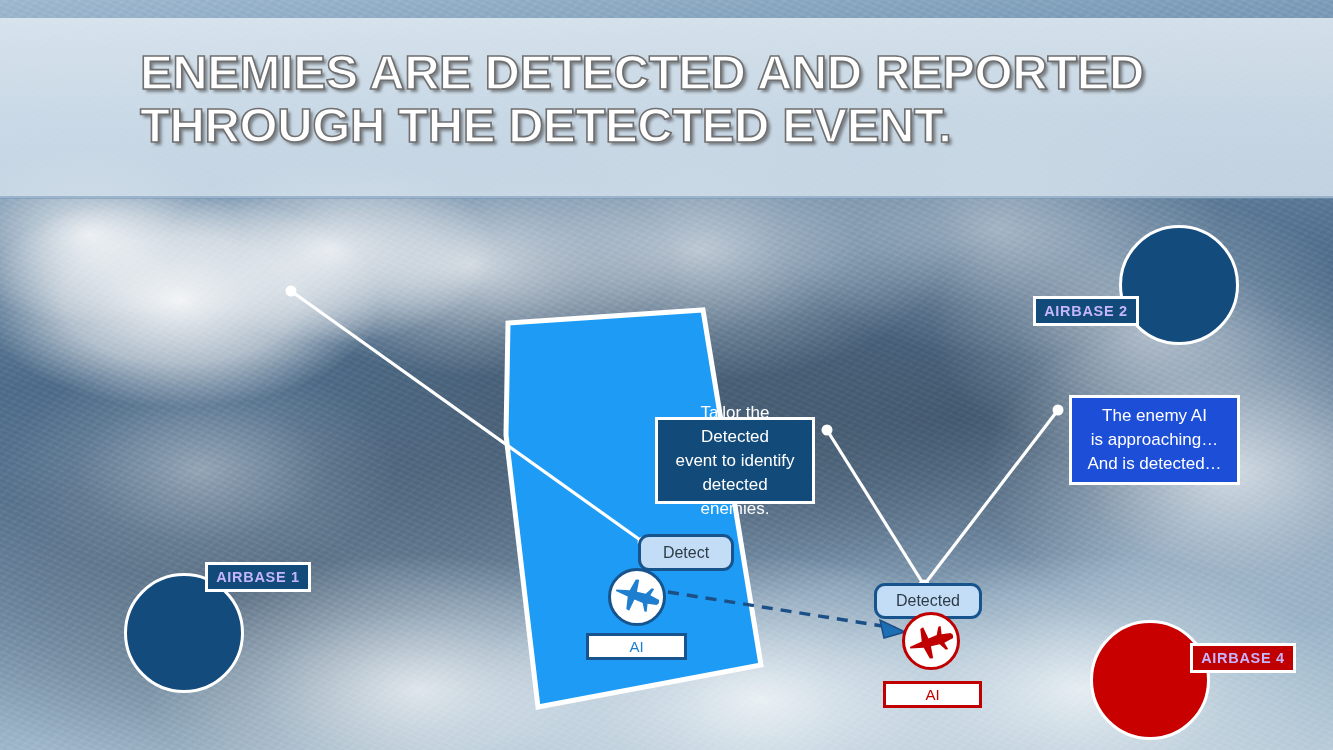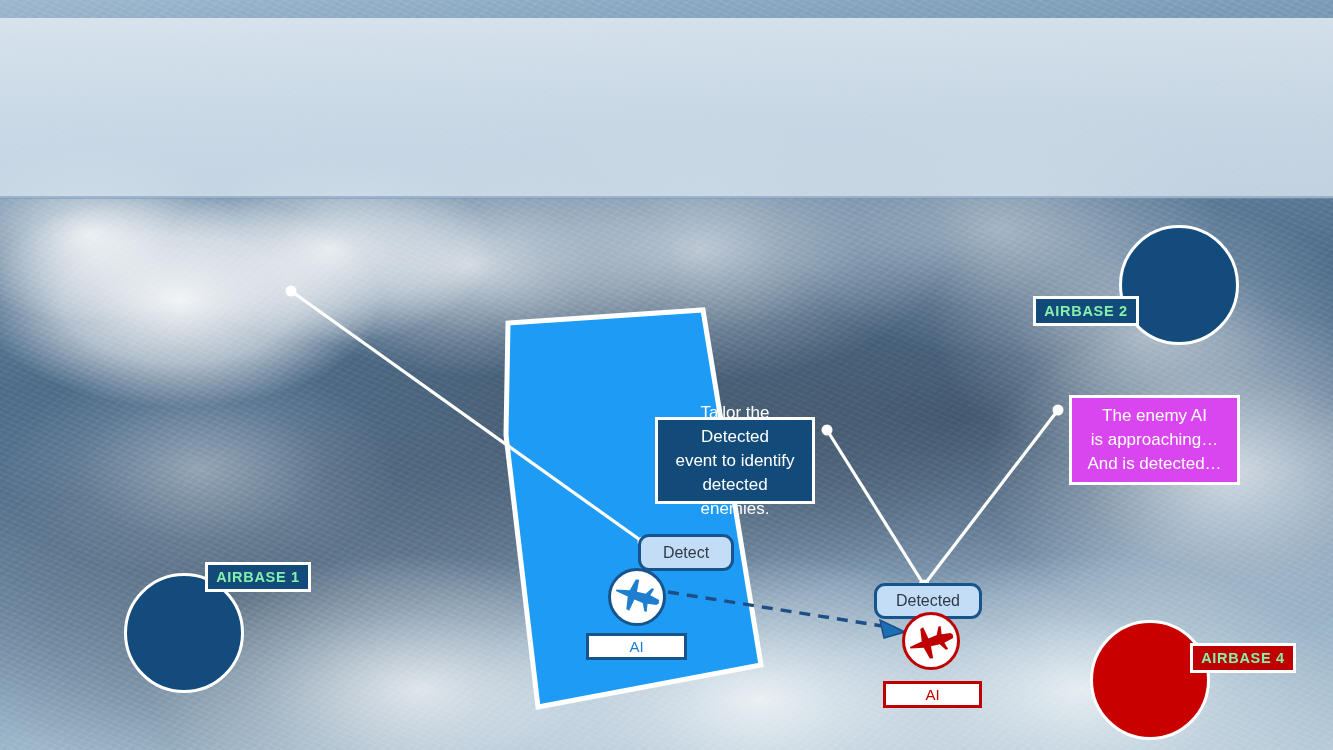--- a/index.html
+++ b/index.html
@@ -87,21 +87,21 @@
     display: flex;
     align-items: center;
     justify-content: center;
     text-align: center;
     line-height: 24px;
     font-size: 17px;
     color: #ffffff;
     padding: 6px 10px;
   }
   .callout.navy { background: #124a7a; }
-  .callout.red  { background: #d946ef; }
+  .callout.red  { background: #1d4ed8; }
 
   #callout-ai-detecting { left: 135px; top: 279px; width: 157px; height: 85px; }
   #callout-tailor       { left: 655px; top: 417px; width: 160px; height: 87px; }
   #callout-enemy-ai     { left: 1069px; top: 395px; width: 171px; height: 90px; }
 
   
   .airbase-circle {
     position: absolute;
     border-radius: 50%;
     border: 3px solid #ffffff;
@@ -109,21 +109,21 @@
   .airbase-circle.navy { background: #134b7c; }
   .airbase-circle.red  { background: #c80000; }
 
   #airbase1-circle { left: 124px; top: 573px; width: 120px; height: 120px; }
   #airbase2-circle { left: 1119px; top: 225px; width: 120px; height: 120px; }
   #airbase4-circle { left: 1090px; top: 620px; width: 120px; height: 120px; }
 
   .airbase-label {
     position: absolute;
     border: 3px solid #ffffff;
-    color: #86efac;
+    color: #c4b5fd;
     font-size: 14.5px;
     font-weight: bold;
     letter-spacing: 0.7px;
     display: flex;
     align-items: center;
     justify-content: center;
   }
   .airbase-label.navy { background: #124a7a; }
   .airbase-label.red  { background: #c00000; }
 
@@ -194,20 +194,22 @@
 <body>
 
 <div id="slide">
 
   <div id="sky"></div>
   <div id="sky-grain"></div>
 
   <div id="top-strip"></div>
   <div id="header-band"></div>
   <div id="header-band-line"></div>
+  <div id="slide-title">Enemies are detected and reported
+through the Detected event.</div>
 
   <svg id="patrol-zone" viewBox="0 0 268 410">
     <polygon points="10,18 205,5 263,360 40,402 8,130" fill="#1e9cf5" stroke="#ffffff" stroke-width="5"></polygon>
   </svg>
 
   <svg id="connectors">
 
     <line x1="291" y1="291" x2="643" y2="542" stroke="#ffffff" stroke-width="3.2"></line>
     <circle cx="291" cy="291" r="5.5" fill="#ffffff"></circle>
     <circle cx="643" cy="542" r="5.5" fill="#ffffff"></circle>

